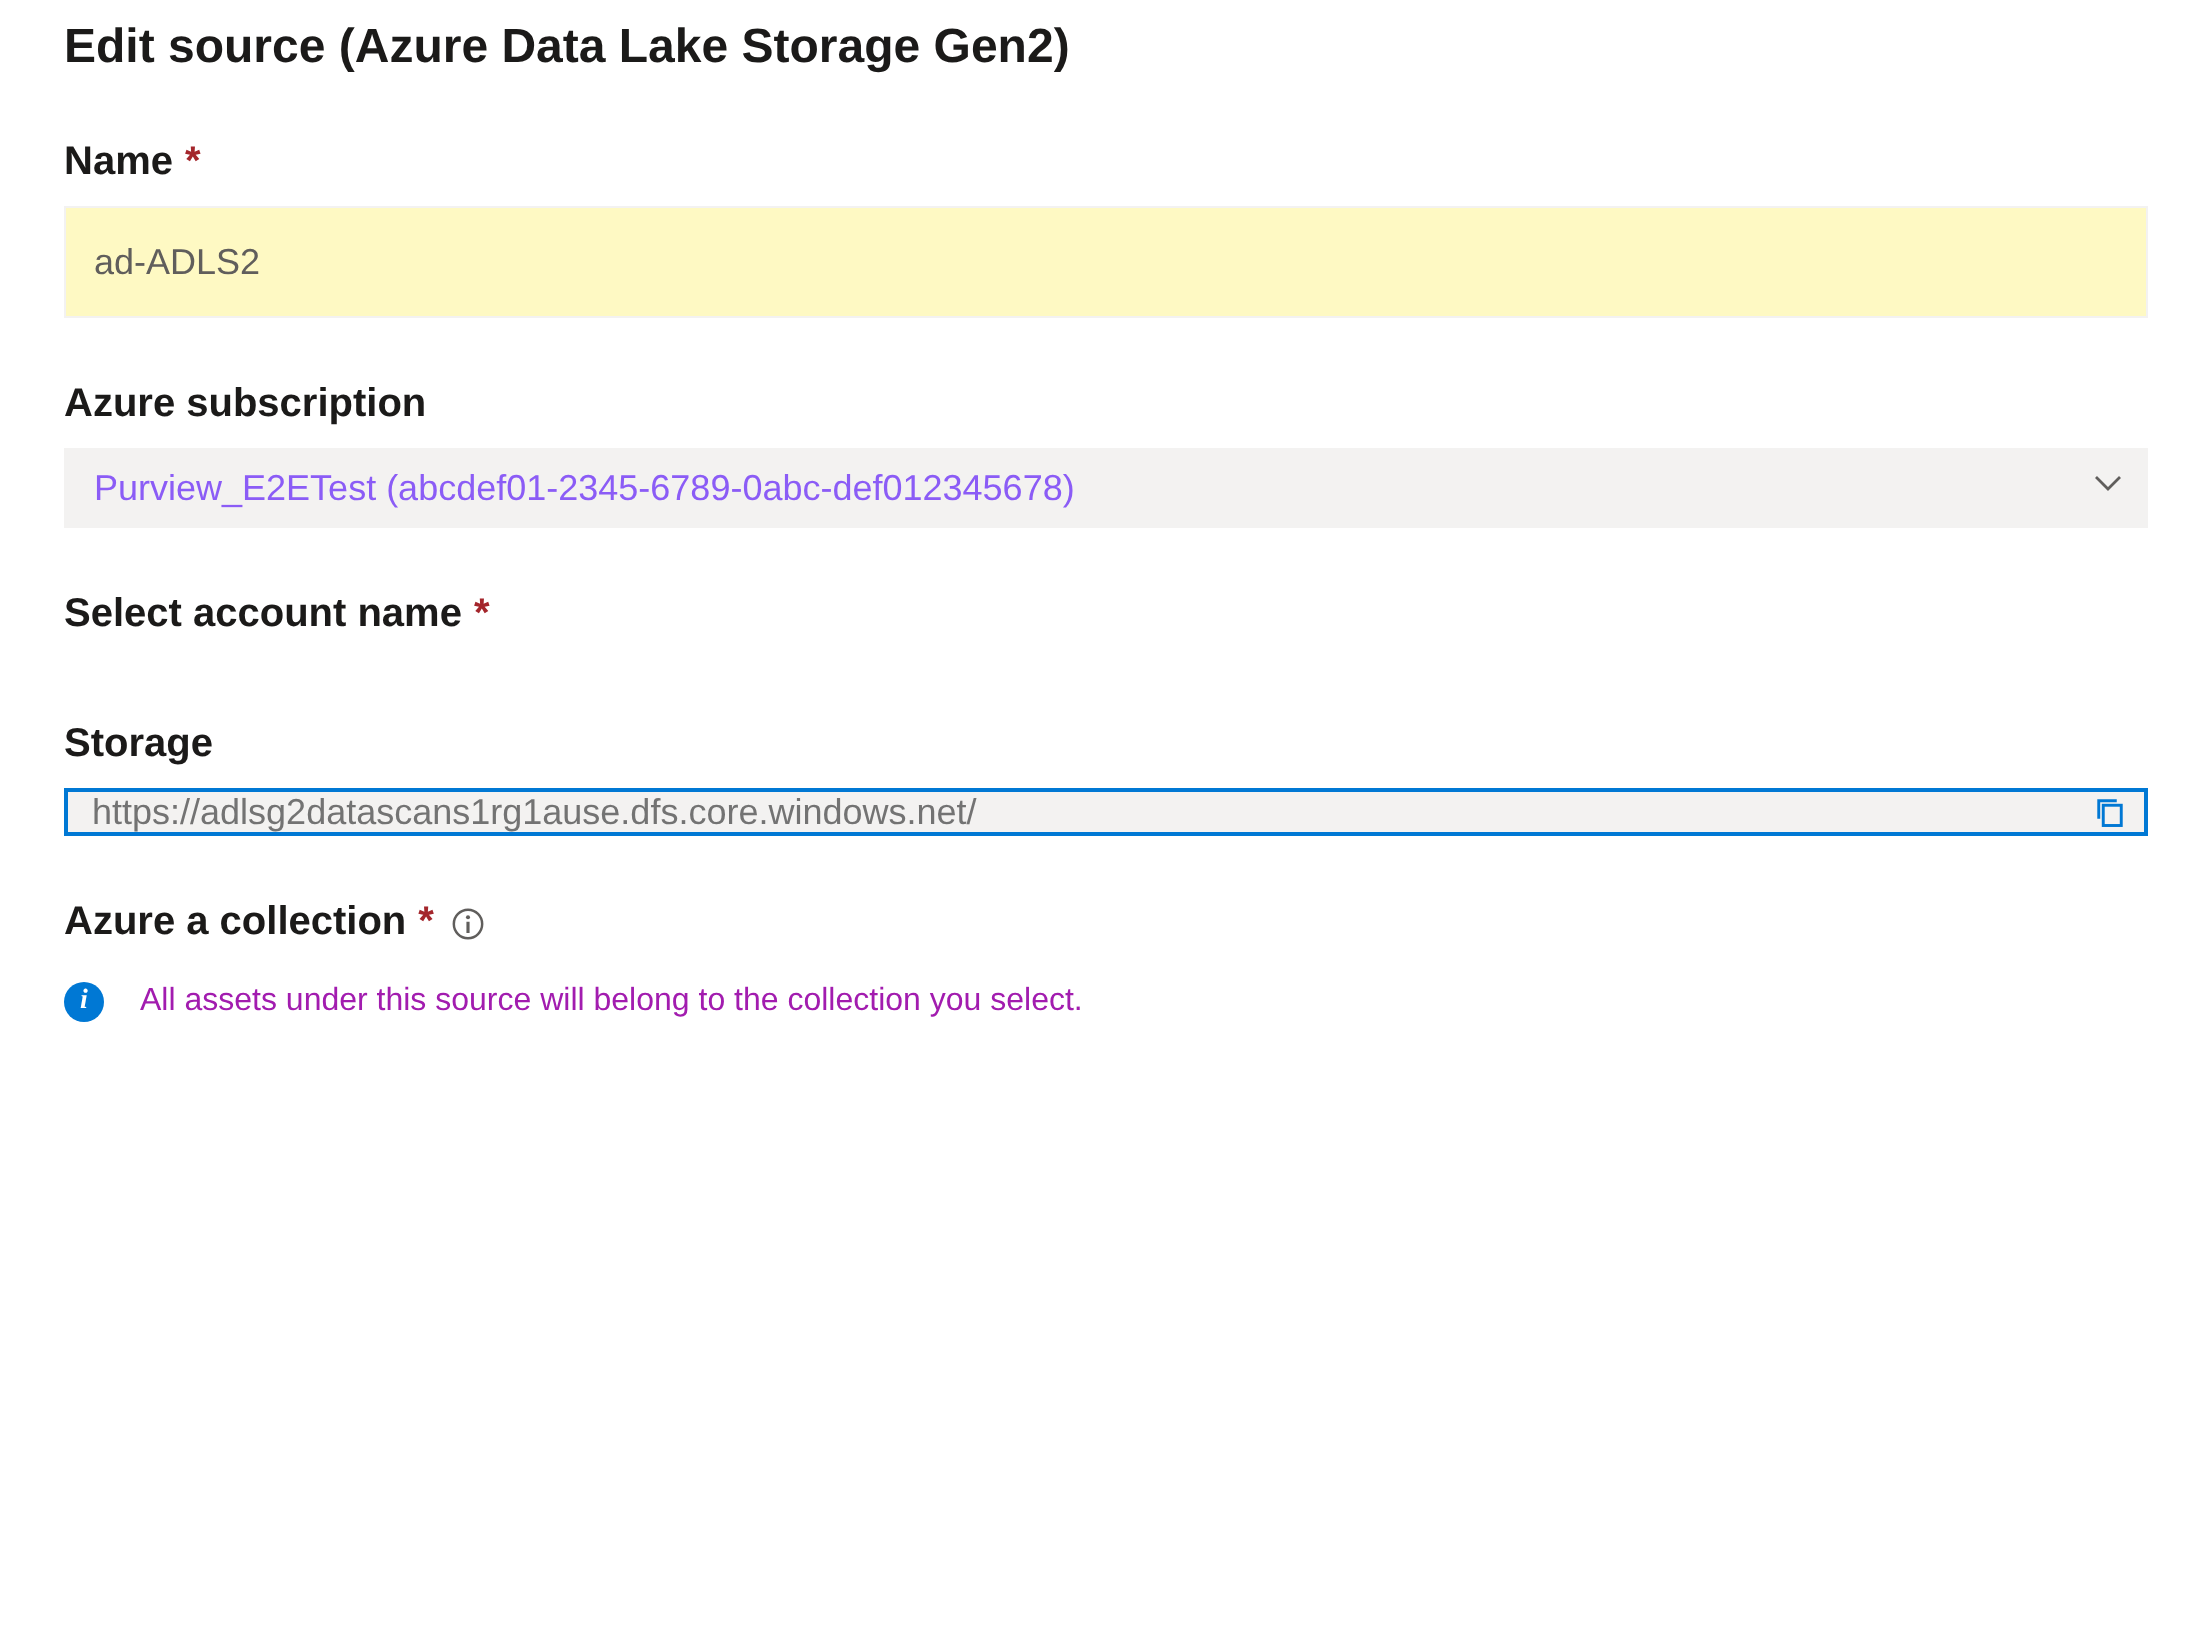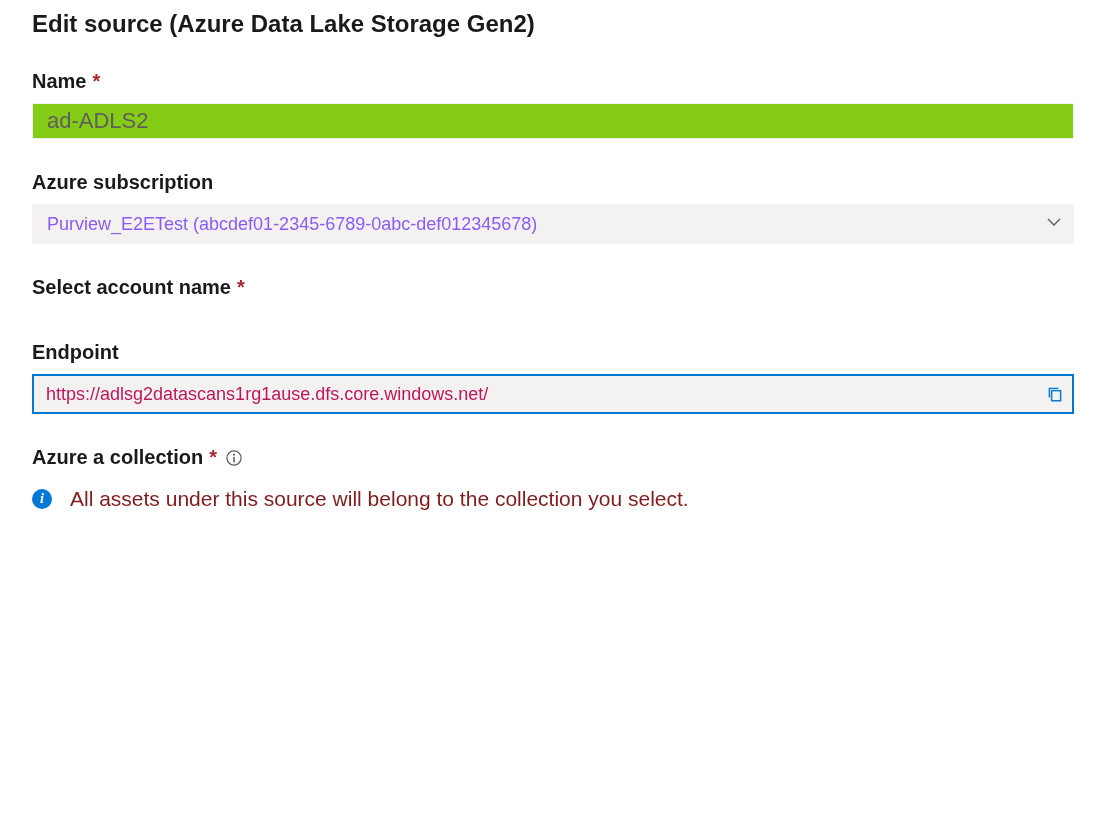--- a/index.html
+++ b/index.html
@@ -33,24 +33,24 @@
     font-weight: 600;
   }
   .info-icon {
     margin-left: 8px;
     display: inline-flex;
     align-items: center;
     color: #605e5c;
   }
   .text-input {
     width: 100%;
-    height: 36px;
-    background: #84cc16;
+    height: 56px;
+    background: #fef9c3;
     border: 1px solid #f3f2f1;
-    font-size: 22px;
+    font-size: 18px;
     padding: 0 14px;
     color: #605e5c;
     outline: none;
   }
   .select-wrap {
     position: relative;
     width: 100%;
   }
   .select-box {
     width: 100%;
@@ -71,26 +71,26 @@
     transform: translateY(-50%);
     color: #605e5c;
     pointer-events: none;
   }
   .endpoint-wrap {
     position: relative;
     width: 100%;
   }
   .endpoint-input {
     width: 100%;
-    height: 40px;
+    height: 24px;
     background: #f3f2f1;
     border: 2px solid #0078d4;
     font-size: 18px;
     padding: 0 40px 0 12px;
-    color: #be185d;
+    color: #737373;
     outline: none;
   }
   .copy-icon {
     position: absolute;
     right: 10px;
     top: 50%;
     transform: translateY(-50%);
     color: #0078d4;
     cursor: pointer;
     display: flex;
@@ -110,22 +110,22 @@
     justify-content: center;
     color: #ffffff;
     font-weight: 700;
     font-size: 14px;
     font-family: Georgia, serif;
     font-style: italic;
     margin-right: 18px;
     flex-shrink: 0;
   }
   .helper-text {
-    font-size: 21px;
-    color: #7f1d1d;
+    font-size: 16px;
+    color: #a21caf;
   }
 </style>
 </head>
 <body>
 
 <h1 class="page-title">Edit source (Azure Data Lake Storage Gen2)</h1>
 
 <div class="field-group">
   <div class="field-label">
     <span>Name</span>
@@ -152,21 +152,21 @@
 
 <div class="field-group">
   <div class="field-label">
     <span>Select account name</span>
     <span class="required-mark">*</span>
   </div>
 </div>
 
 <div class="field-group">
   <div class="field-label">
-    <span>Endpoint</span>
+    <span>Storage</span>
   </div>
   <div class="endpoint-wrap">
     <input type="text" class="endpoint-input" value="https://adlsg2datascans1rg1ause.dfs.core.windows.net/" style="">
     <span class="copy-icon">
       <svg width="18" height="18" viewBox="0 0 16 16" fill="none">
         <rect x="5" y="5" width="8" height="9" stroke="currentColor" stroke-width="1.3" fill="none"></rect>
         <path d="M3 11 V3 H11" stroke="currentColor" stroke-width="1.3" fill="none"></path>
       </svg>
     </span>
   </div>

